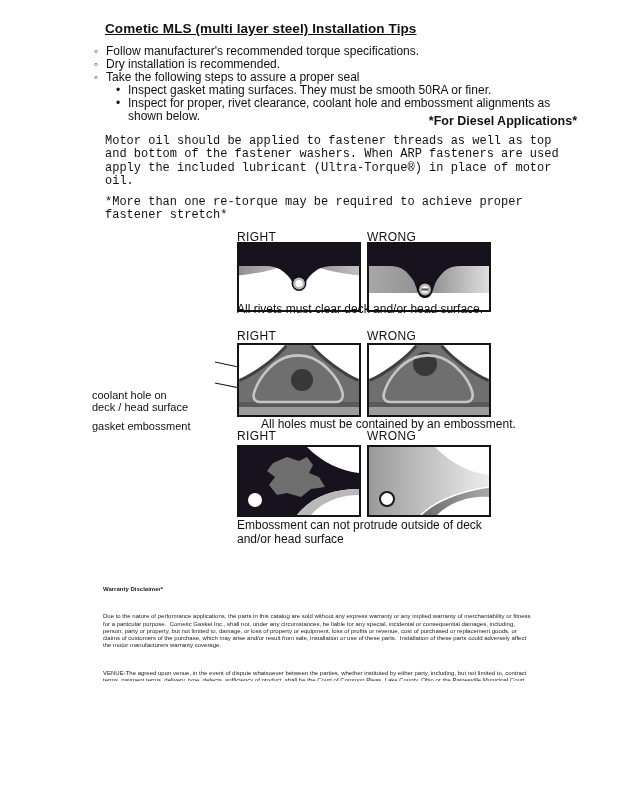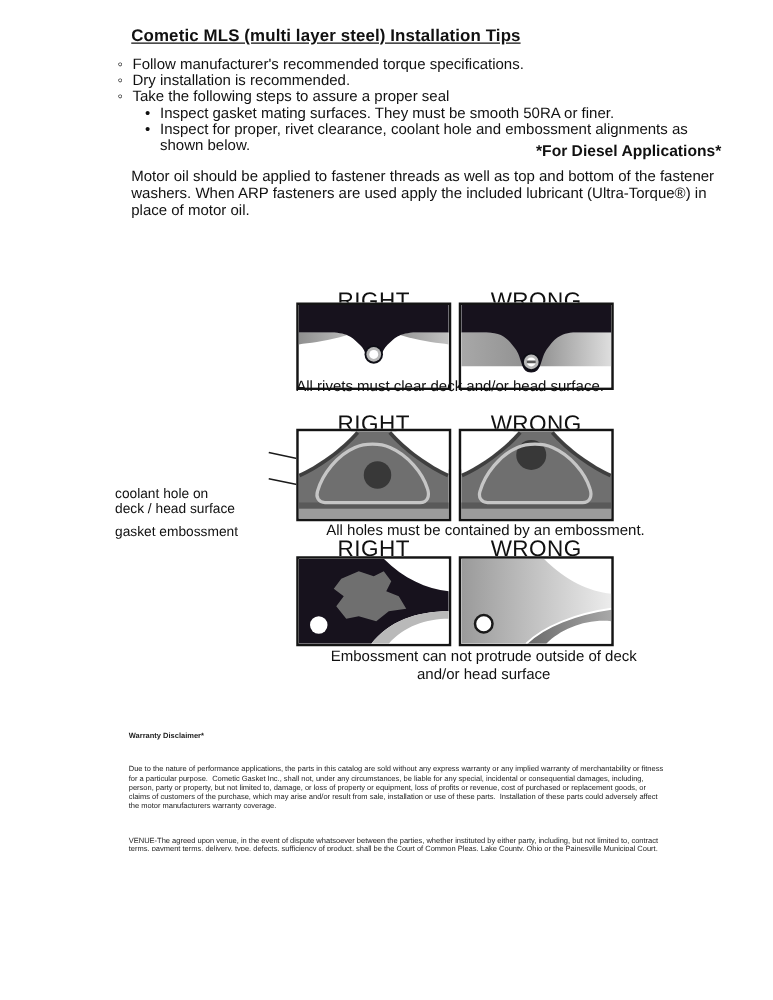--- a/index.html
+++ b/index.html
@@ -10,22 +10,22 @@
   .title {
     position:absolute; left:105px; top:21px; font-size:13.5px; font-weight:bold;
     text-decoration:underline; letter-spacing:0.1px;
   }
   .bullets { position:absolute; left:94px; top:45px; font-size:12px; line-height:12.9px; width:480px; }
   .b { display:flex; gap:4px; }
   .b .mk { width:8px; flex:0 0 auto; }
   .b.sub { margin-left:22px; }
   .diesel { position:absolute; left:105px; top:115px; width:472px; font-size:12px; line-height:13.2px; }
   .diesel .h { font-size:12.5px; font-weight:bold; margin:0 0 7px 0;text-align:right; }
-  .diesel p { margin:0 0 8px 0; }
-  .dg-label { position:absolute; width:124px; text-align:center; font-size:18px; letter-spacing:0.4px; color:#101010; }
+  .diesel p { margin:0 0 8px 0;font-family:Liberation Mono, monospace; }
+  .dg-label { position:absolute; width:124px; font-size:12px; letter-spacing:0.4px; color:#101010; }
   .dg-box { position:absolute; width:120px; height:66px; border:2px solid #141414; background:#fff; }
   .dg-box svg { display:block; }
   .dg-box.r2 { height:70px; }
   .dg-box.r3 { height:68px; }
   .caption { position:absolute; font-size:12px; line-height:13.5px; color:#101010; white-space:pre-line; }
   .ann { position:absolute; width:120px; font-size:11px; line-height:11.5px; color:#101010; white-space:pre-line;margin-top:44px; }
   .leader { position:absolute; left:110px; top:355px; }
   .legal { position:absolute; left:103px; top:572px; width:428px; font-size:6px; line-height:7.1px; color:#222; white-space:pre-wrap; }
   .legal p { margin:0 0 6.5px 0; }
   .legal p.tight { margin:0; }
@@ -58,20 +58,21 @@
     </div>
     <div class="b sub">
       <span class="mk">•</span>
       <span>Inspect for proper, rivet clearance, coolant hole and embossment alignments as shown below.</span>
     </div>
   </div>
 
   <div class="diesel">
     <div class="h">*For Diesel Applications*</div>
     <p>Motor oil should be applied to fastener threads as well as top and bottom of the fastener washers. When ARP fasteners are used apply the included lubricant (Ultra-Torque®) in place of motor oil.</p>
+    <p>*More than one re-torque may be required to achieve proper fastener stretch*</p>
   </div>
 
   <div class="dg-label" style="left:237px; top:230px;">RIGHT</div>
   <div class="dg-label" style="left:367px; top:230px;">WRONG</div>
 
   <div class="dg-box" style="left:237px; top:242px;">
     <svg viewBox="0 0 120 66" width="120" height="66">
       <defs>
         <linearGradient id="g1" x1="0" y1="0" x2="1" y2="0">
           <stop offset="0" stop-color="#8f8f8f"></stop>
@@ -177,21 +178,21 @@
         </linearGradient>
       </defs>
       <rect width="120" height="68" fill="#ffffff"></rect>
       <path d="M0,0 H66 C84,18 102,26 120,28 V40 C92,44 66,54 52,68 H0 Z" fill="url(#g3)"></path>
       <path d="M120,40 C92,44 66,54 52,68 H68 C80,56 100,48 120,50 Z" fill="url(#g4)"></path>
       <path d="M120,40 C92,44 66,54 52,68" stroke="#ffffff" stroke-width="1.5" fill="none"></path>
       <circle cx="18" cy="52" r="7" fill="#ffffff" stroke="#1a1a1a" stroke-width="2"></circle>
     </svg>
   </div>
 
-  <div class="caption" style="left:237px; top:519px; width:300px;text-align:center;">Embossment can not protrude outside of deck
+  <div class="caption" style="left:237px; top:519px; width:300px;">Embossment can not protrude outside of deck
 and/or head surface</div>
 
   <div class="legal">
     <p class="head">Warranty Disclaimer*</p>
     <p>Due to the nature of performance applications, the parts in this catalog are sold without any express warranty or any implied warranty of merchantability or fitness for a particular purpose.  Cometic Gasket Inc., shall not, under any circumstances, be liable for any special, incidental or consequential damages, including, person, party or property, but not limited to, damage, or loss of property or equipment, loss of profits or revenue, cost of purchased or replacement goods, or claims of customers of the purchase, which may arise and/or result from sale, installation or use of these parts.  Installation of these parts could adversely affect the motor manufacturers warranty coverage.</p>
     <p class="tight">VENUE-The agreed upon venue, in the event of dispute whatsoever between the parties, whether instituted by either party, including, but not limited to, contract terms, payment terms, delivery, type, defects, sufficiency of product, shall be the Court of Common Pleas, Lake County, Ohio or the Painesville Municipal Court, Lake County, Ohio, depending on the amount in controversy.</p>
     <p>This agreement shall be governed by and construed under the laws of the State of Ohio.</p>
     <p>All prices and terms are subject to change without notice.</p>
     <p>Terms COD- Secured with a completed dealer/jobber application on File, COD-Company check with a current credit card number on file.  Open accounts may be established by well rated firms.  A credit application is available upon request.  Open accounts are due payable Net 30 days from date of invoice.  No statement will be sent.  If an account becomes 60 or more days past due, it is subject to being placed on credit hold.  No orders will be shipped or new orders accepted until past due balance is paid.  If an account becomes 90 or more days past due, it is subject to being placed for collections.  All costs of collection are the responsibility of the customer, including attorney fees, court costs, and other expenses of litigation.</p>
     

